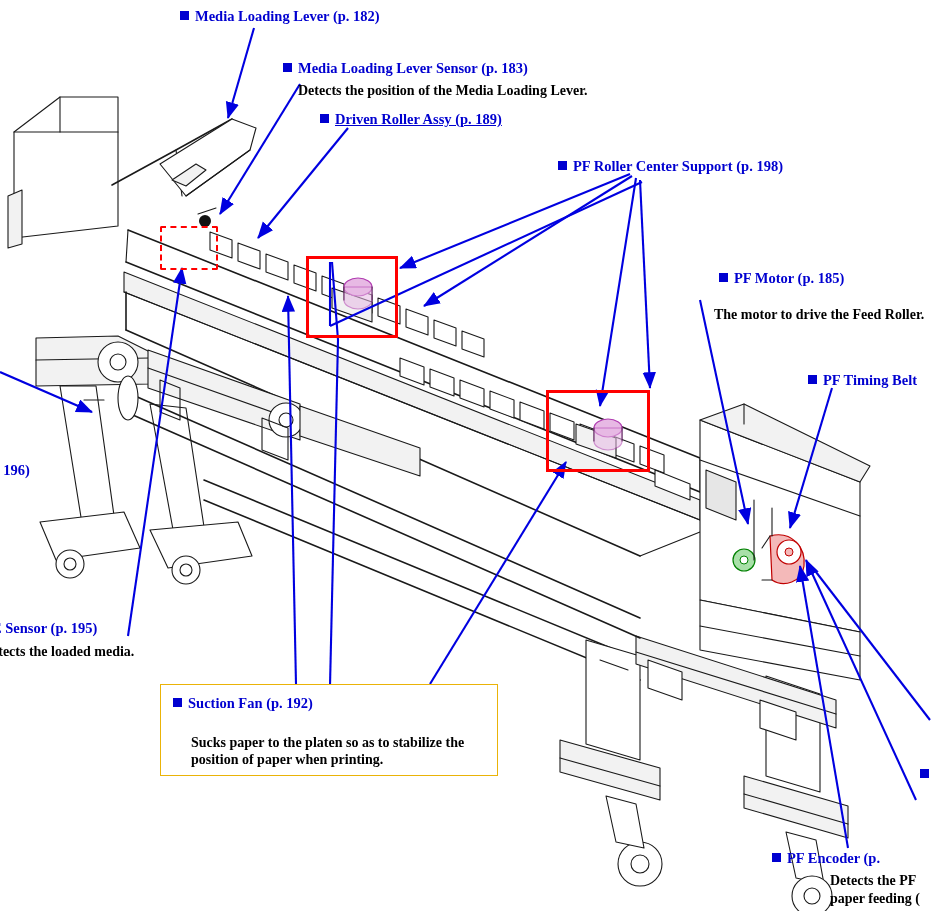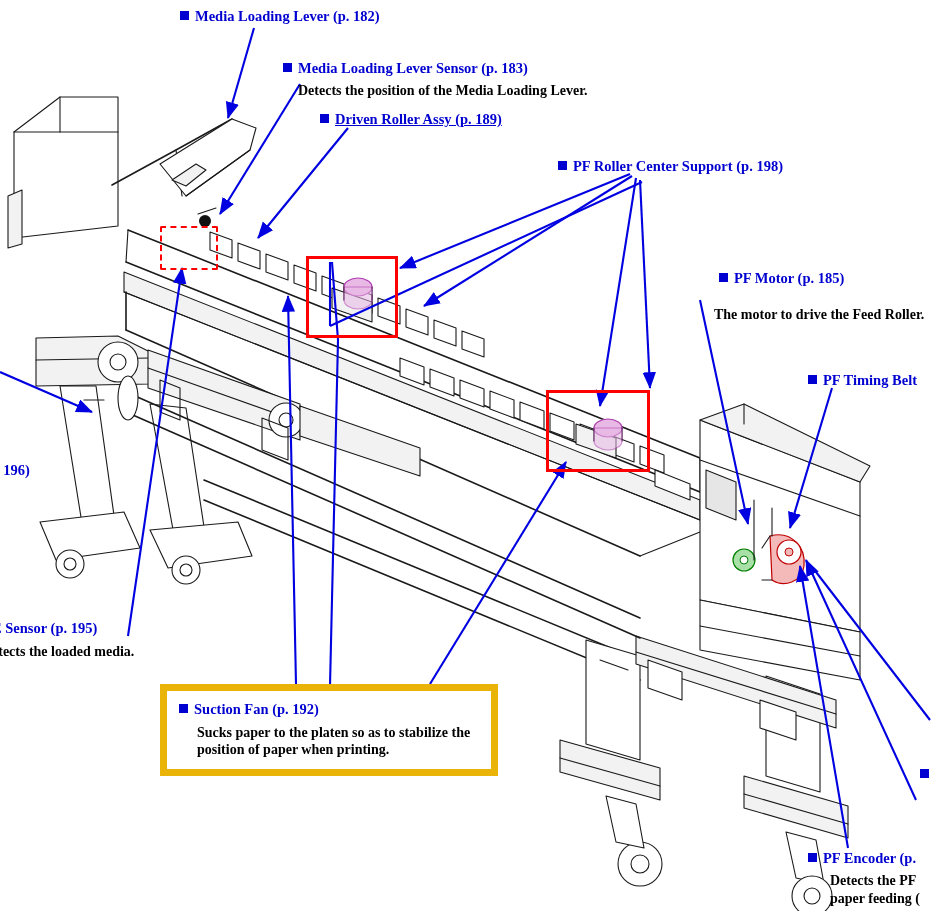--- a/index.html
+++ b/index.html
@@ -57,21 +57,21 @@
     box-sizing: border-box;
   }
   .dashbox {
     position: absolute;
     border: 2.5px dashed #ff0000;
     box-sizing: border-box;
     border-radius: 2px;
   }
   .callbox {
     position: absolute;
-    border: 7px solid #eab308;
+    border: 1px solid #eab308;
     background: #ffffff;
     box-sizing: border-box;
   }
   .callbox .callout {
     position: static;
     display: block;
   }
   .callbox .desc {
     position: static;
     display: block;
@@ -312,30 +312,30 @@
 
   <div class="callout" style="left:-4px; top:462px;">
     <span>. 196)</span>
   </div>
 
   <div class="callout" style="left:-8px; top:620px;">
     <span>E Sensor (p. 195)</span>
   </div>
   <div class="desc" style="left:-8px; top:643px;">etects the loaded media.</div>
 
-  <div class="callout" style="left:808px; top:850px;">
+  <div class="callout" style="left:772px; top:850px;">
     <span class="bullet"></span><span>PF Encoder (p.</span>
   </div>
   <div class="desc wrap" style="left:830px; top:872px; width:110px; white-space:pre-line;">Detects the PF
 paper feeding (</div>
 
   <div class="callout" style="left:920px; top:766px;">
     <span class="bullet"></span>
   </div>
 
   <div class="callbox" style="left:160px; top:684px; width:338px; height:92px; padding:10px 12px;">
     <div class="callout">
       <span class="bullet"></span><span>Suction Fan (p. 192)</span>
     </div>
-    <div class="desc" style="margin-top:5px; margin-left:18px; width:300px;">Sucks paper to the platen so as to stabilize the position of paper when printing.</div>
+    <div class="desc" style="margin-top:21px; margin-left:18px; width:300px;">Sucks paper to the platen so as to stabilize the position of paper when printing.</div>
   </div>
 
 </div>
 
 </body></html>

